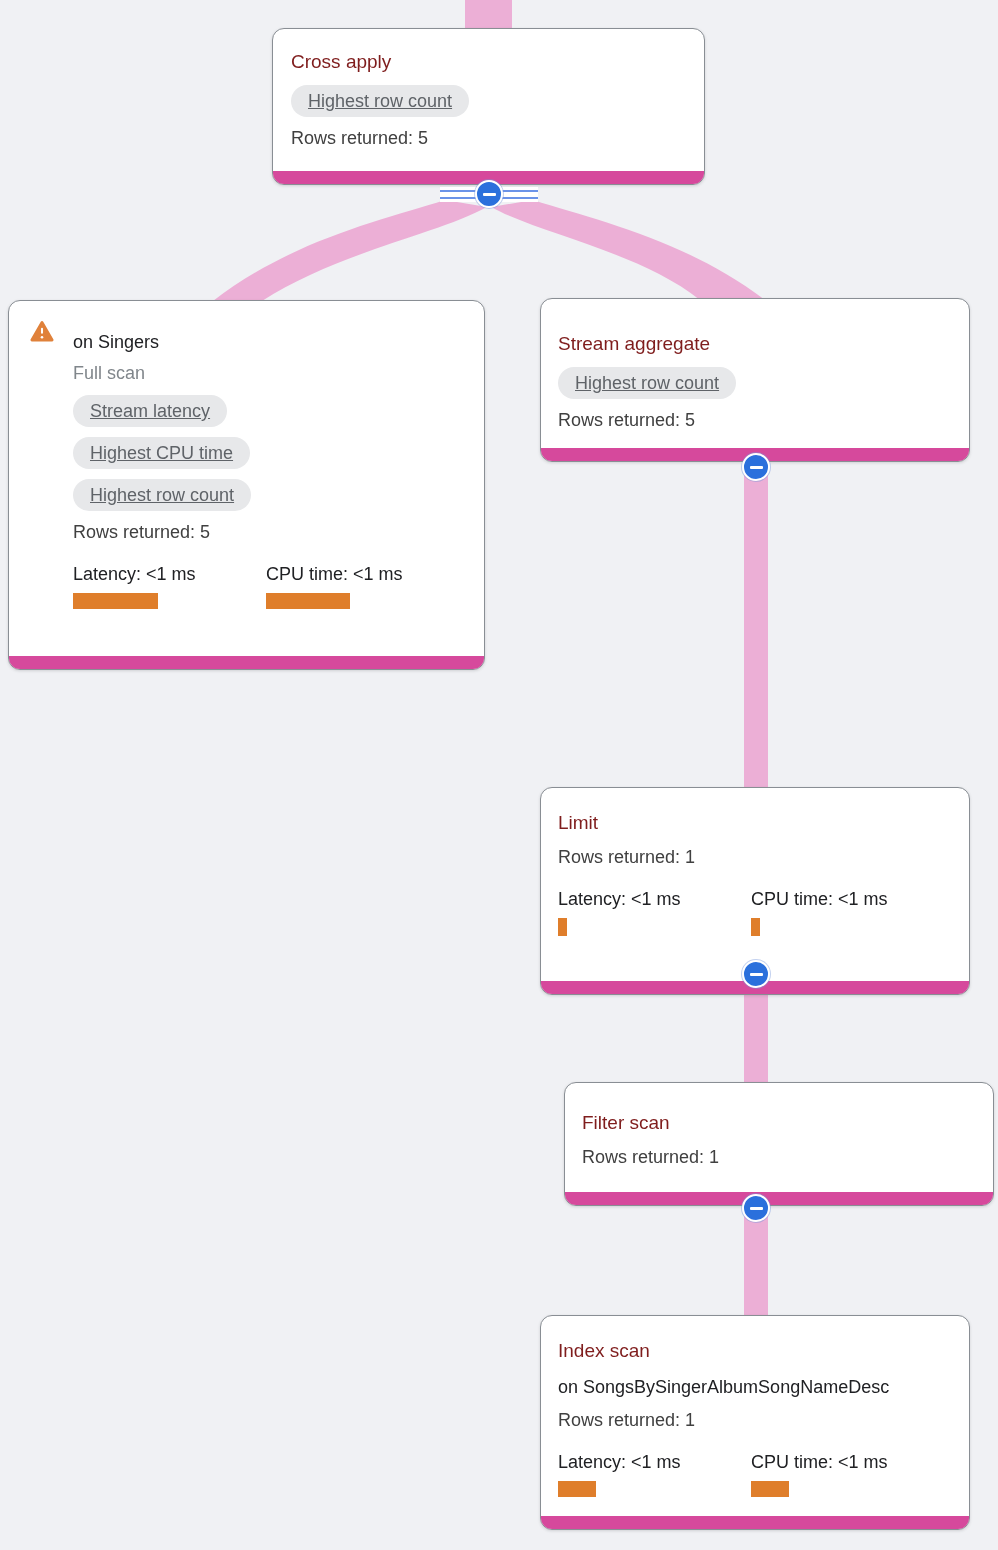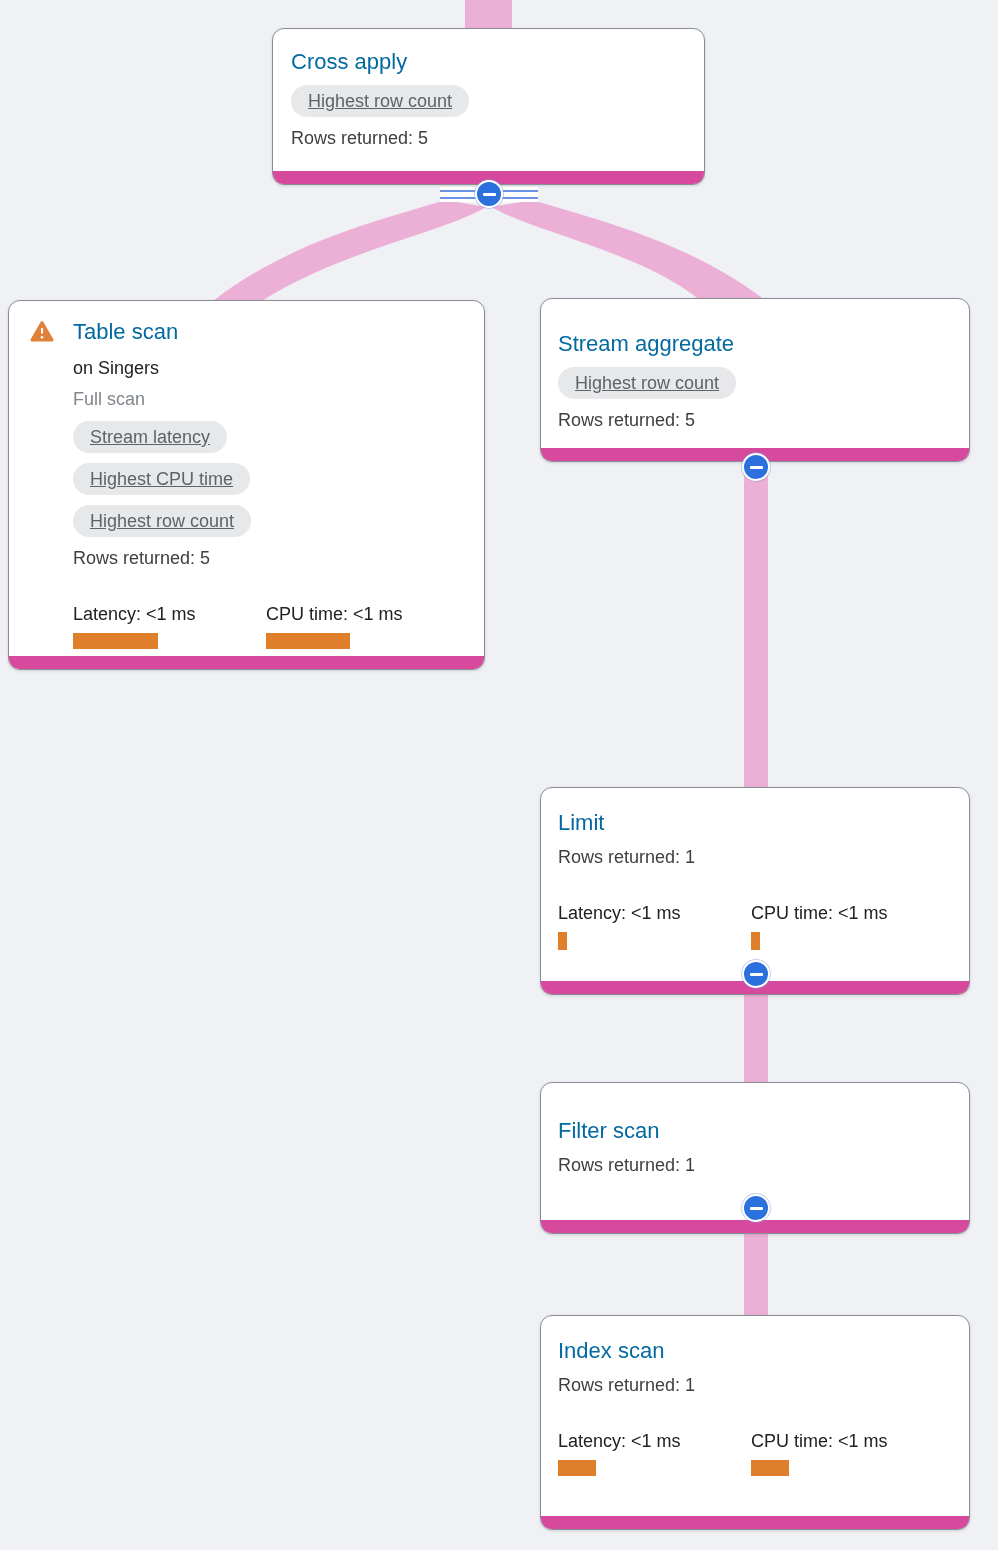--- a/index.html
+++ b/index.html
@@ -14,47 +14,47 @@
     position: absolute; z-index: 2;
     background: #ffffff;
     border: 1px solid #898e94;
     border-radius: 12px;
     box-shadow: 0 1px 3px rgba(60,64,67,.18);
   }
   .card-bottom-bar {
     position: absolute; left: 0; right: 0; bottom: 0; height: 13px;
     background: #d6499c; border-radius: 0 0 11px 11px;
   }
-  .card-title { font-size: 22px; line-height: 26px; font-weight: 500; color: #0369a1; }
+  .card-title { font-size: 19px; line-height: 26px; font-weight: 500; color: #7f1d1d; }
   .sub { font-size: 18px; line-height: 24px; color: #202124; margin-top: 11px; }
   .note { font-size: 18px; line-height: 24px; color: #80868b; margin-top: 7px; }
   .rows { font-size: 18px; line-height: 24px; color: #404040; margin-top: 9px; }
   .badge {
     display: inline-block; background: #e7e8ea; color: #5f6368;
     font-size: 18px; line-height: 32px; padding: 0 17px;
     border-radius: 16px; margin-top: 10px; white-space: nowrap; text-decoration: underline;
   }
   .badge-col .badge { display: table; }
-  .metrics { display: flex; margin-top: 32px; }
+  .metrics { display: flex; margin-top: 18px; }
   .metric { width: 193px; }
   .metric-label { font-size: 18px; line-height: 24px; color: #202124; }
   .bar { height: 16px; background: #df7e2b; margin-top: 7px; }
   .bar.tall { height: 18px; }
 
   
   .card.cross-apply { left: 272px; top: 28px; width: 433px; height: 157px; padding: 20px 18px; }
   
   .card.table-scan { left: 8px; top: 300px; width: 477px; height: 370px; padding: 18px 20px; }
   .ts-head { display: flex; align-items: flex-start; }
   .warn { width: 26px; height: 24px; margin-top: 1px; }
   .ts-body { margin-left: 18px; }
   
   .card.stream-aggregate { left: 540px; top: 298px; width: 430px; height: 164px; padding: 32px 17px; }
   .card.limit-node      { left: 540px; top: 787px; width: 430px; height: 208px; padding: 22px 17px; }
-  .card.filter-scan     { left: 540px; top: 1082px; width: 430px; height: 152px; padding: 35px 17px; }
+  .card.filter-scan     { left: 564px; top: 1082px; width: 430px; height: 124px; padding: 27px 17px; }
   .card.index-scan      { left: 540px; top: 1315px; width: 430px; height: 215px; padding: 22px 17px; }
 
   
   .edge-ribbon {
     position: absolute; left: 440px; top: 187px; width: 98px; height: 15px; z-index: 3;
     background: linear-gradient(to bottom,
       #ffffff 0 3px, #6b93e8 3px 5px, #ffffff 5px 10px, #6b93e8 10px 12px, #ffffff 12px 15px);
   }
   .collapse-btn {
     position: absolute; z-index: 4; width: 28px; height: 28px;
@@ -94,21 +94,20 @@
   </div>
 
   <div class="card table-scan">
     <div class="ts-head">
       <svg class="warn" viewBox="0 0 24 22">
         <path d="M10.85 1.6 L1.55 17.7 a1.35 1.35 0 0 0 1.15 2 h18.6 a1.35 1.35 0 0 0 1.15 -2 L13.15 1.6 a1.35 1.35 0 0 0 -2.3 0 Z" fill="#e0813a"></path>
         <rect x="11.05" y="7" width="1.9" height="5.6" rx="0.95" fill="#ffffff"></rect>
         <circle cx="12" cy="15.8" r="1.2" fill="#ffffff"></circle>
       </svg>
       <div class="ts-body">
-        <div class="card-title">Table scan</div>
         <div class="sub">on Singers</div>
         <div class="note">Full scan</div>
         <div class="badge-col">
           <span class="badge">Stream latency</span>
           <span class="badge">Highest CPU time</span>
           <span class="badge">Highest row count</span>
         </div>
         <div class="rows">Rows returned: 5</div>
         <div class="metrics">
           <div class="metric">
@@ -158,20 +157,21 @@
     <div class="card-title">Filter scan</div>
     <div class="rows">Rows returned: 1</div>
     <div class="card-bottom-bar"></div>
   </div>
   <div class="collapse-btn btn-filter">
     <span class="minus"></span>
   </div>
 
   <div class="card index-scan">
     <div class="card-title">Index scan</div>
+    <div class="sub">on SongsBySingerAlbumSongNameDesc</div>
     <div class="rows">Rows returned: 1</div>
     <div class="metrics">
       <div class="metric">
         <div class="metric-label">Latency: &lt;1 ms</div>
         <div class="bar" style="width: 38px;"></div>
       </div>
       <div class="metric">
         <div class="metric-label">CPU time: &lt;1 ms</div>
         <div class="bar" style="width: 38px;"></div>
       </div>

